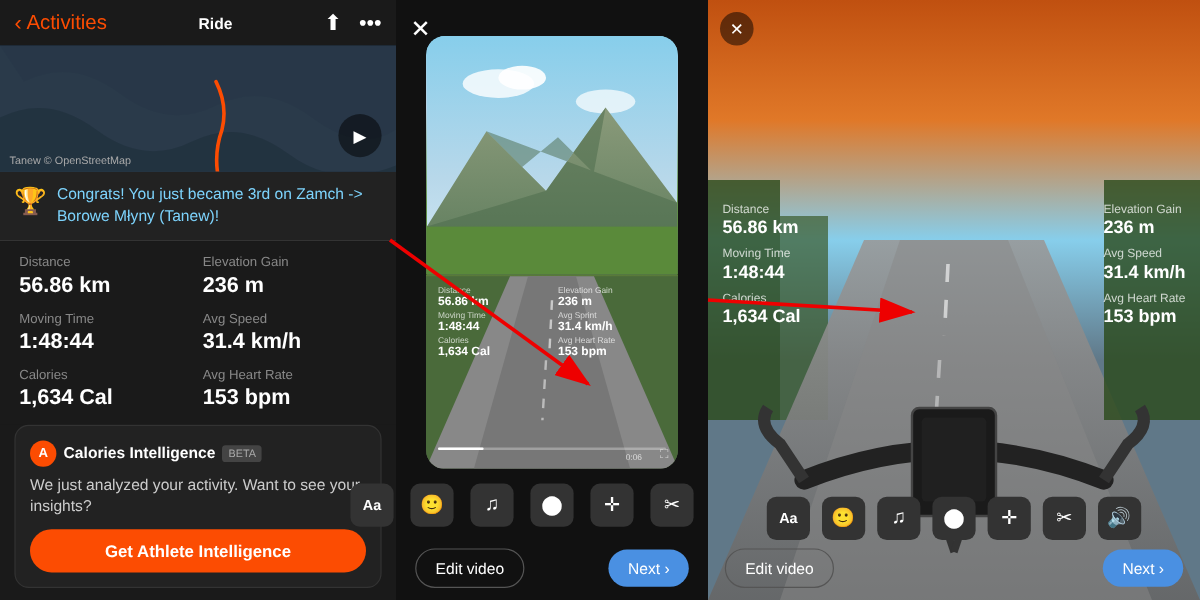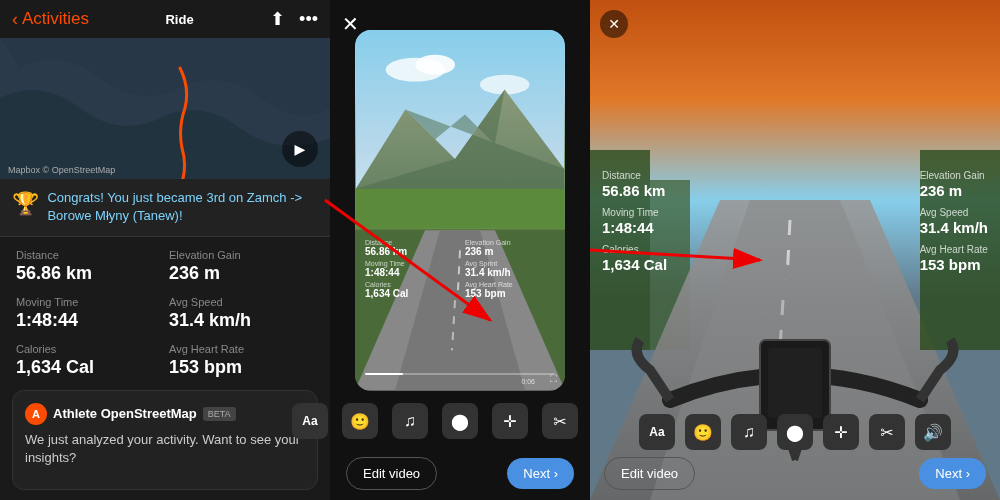--- a/index.html
+++ b/index.html
@@ -455,21 +455,21 @@
             <rect width="330" height="190" fill="#2a3a4a"></rect>
 
             <path d="M0 60 Q40 40 80 70 Q120 100 160 80 Q200 60 240 90 Q280 120 330 100 L330 190 L0 190 Z" fill="#1e2f3a" opacity="0.6"></path>
             <path d="M20 30 Q60 10 100 40 Q140 70 180 50 Q220 30 260 60 Q300 90 330 70 L330 0 L0 0 Z" fill="#253545" opacity="0.4"></path>
 
             <path d="M180 30 Q190 50 185 70 Q178 90 182 110 Q188 130 180 150 Q172 165 165 175" stroke="#fc4c02" stroke-width="3" fill="none" stroke-linecap="round"></path>
 
             <text x="145" y="170" fill="#ccc" font-size="10">Cies...nów</text>
           </svg>
         </div>
-        <span class="map-label">Mapbox © OpenStreetMap</span>
+        <span class="map-label">Tanew © OpenStreetMap</span>
         <button class="map-play-btn">▶</button>
       </div>
 
       <div class="congrats-bar">
         <span class="trophy-icon">🏆</span>
         <span class="congrats-text">Congrats! You just became 3rd on Zamch -&gt; Borowe Młyny (Tanew)!</span>
       </div>
 
       <div class="stats-grid">
         <div class="stat-item">
@@ -494,24 +494,25 @@
         </div>
         <div class="stat-item">
           <div class="stat-label">Avg Heart Rate</div>
           <div class="stat-value">153 bpm</div>
         </div>
       </div>
 
       <div class="ai-card">
         <div class="ai-header">
           <div class="ai-avatar">A</div>
-          <span class="ai-title">Athlete OpenStreetMap</span>
+          <span class="ai-title">Calories Intelligence</span>
           <span class="ai-beta">BETA</span>
         </div>
         <div class="ai-desc">We just analyzed your activity. Want to see your insights?</div>
+        <button class="ai-btn">Get Athlete Intelligence</button>
       </div>
     </div>
 
     <div class="middle-panel">
       <span class="middle-close">✕</span>
 
       <div class="story-card">
 
         <div class="story-landscape">
           <svg width="210" height="100%" viewBox="0 0 210 200">

